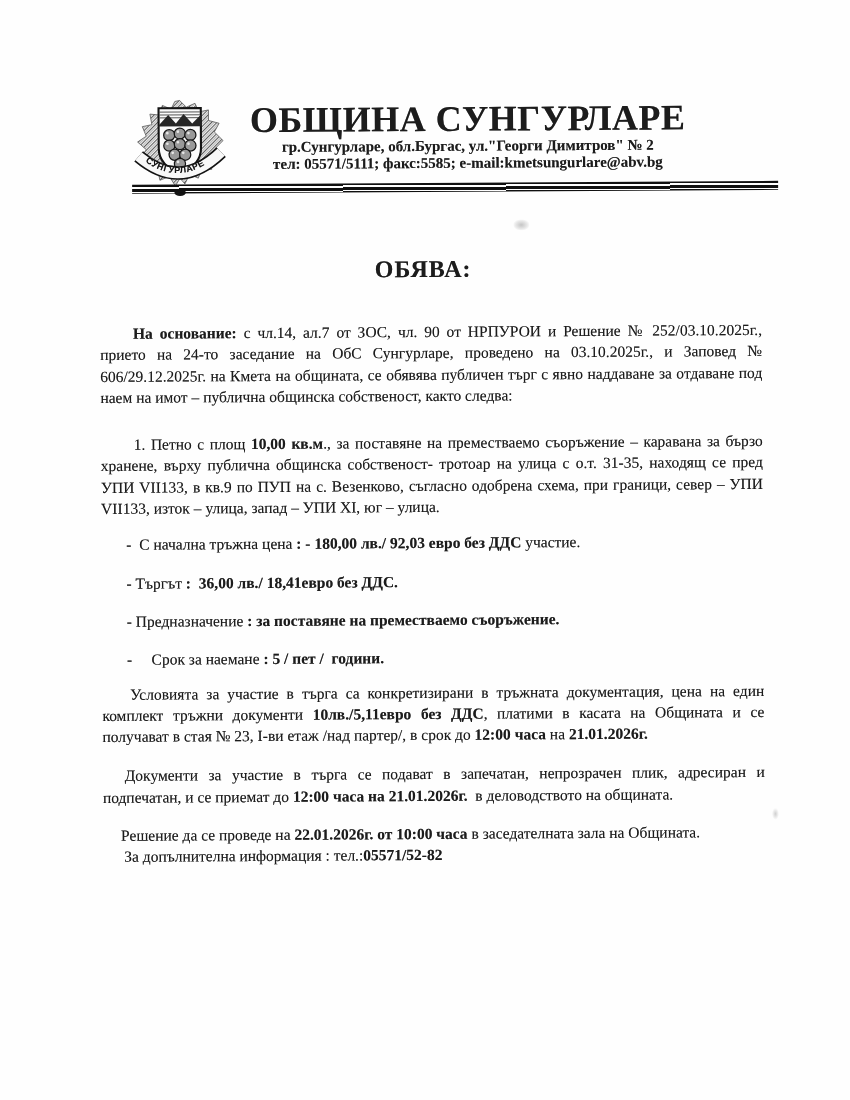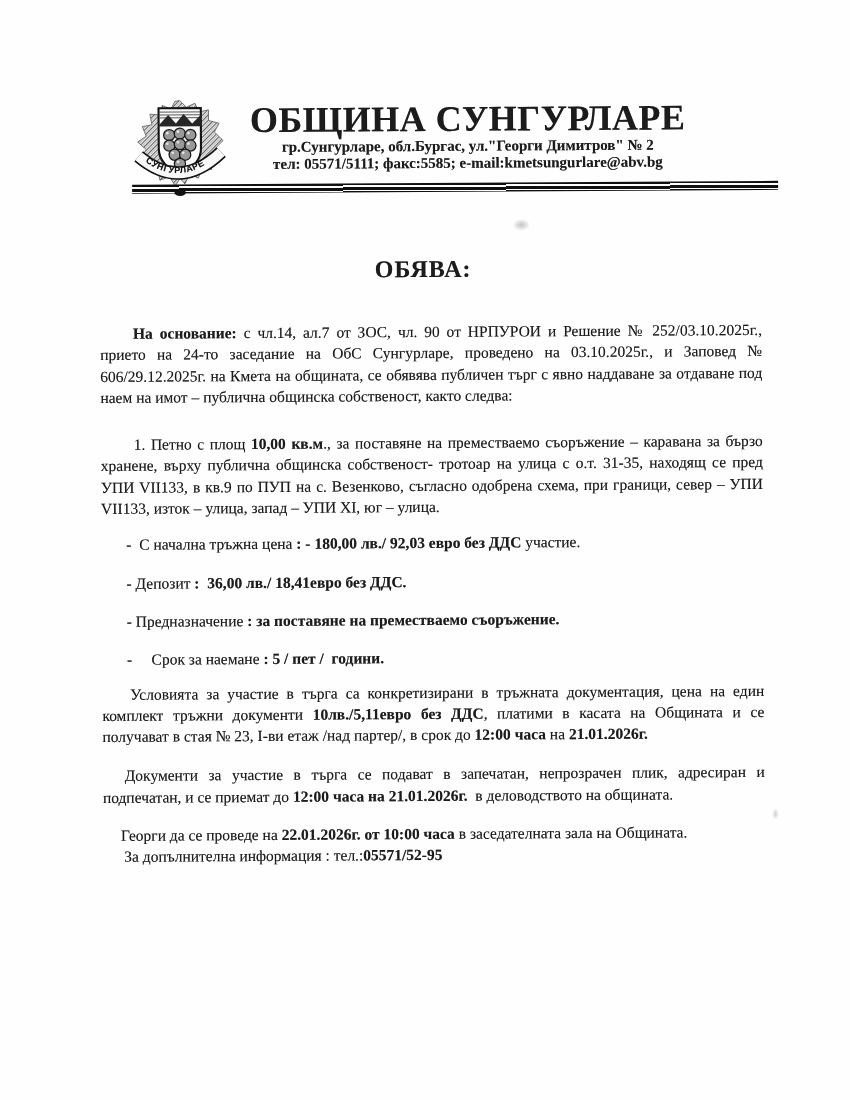--- a/index.html
+++ b/index.html
@@ -177,33 +177,33 @@
     <div class="content">
 
       <div class="doc-title">ОБЯВА:</div>
 
       <p class="para just p-basis"><span class="seg-b">На основание:</span><span> с чл.14, ал.7 от ЗОС, чл. 90 от НРПУРОИ и Решение № 252/03.10.2025г., прието на 24-то заседание на ОбС Сунгурларе, проведено на 03.10.2025г., и Заповед № 606/29.12.2025г. на Кмета на общината, се обявява публичен търг с явно наддаване за отдаване под наем на имот – публична общинска собственост, както следва:</span></p>
 
       <p class="para just p-item1"><span>1. Петно с площ </span><span class="seg-b">10,00 кв.м</span><span>., за поставяне на преместваемо съоръжение – каравана за бързо хранене, върху публична общинска собственост- тротоар на улица с о.т. 31-35, находящ се пред УПИ VII133, в кв.9 по ПУП на с. Везенково, съгласно одобрена схема, при граници, север – УПИ VII133, изток – улица, запад – УПИ XI, юг – улица.</span></p>
 
       <p class="para p-bullet p-bullet-first"><span>-&nbsp; С начална тръжна цена </span><span class="seg-b">: - 180,00 лв./ 92,03 евро без ДДС</span><span> участие.</span></p>
 
-      <p class="para p-bullet"><span>- Депозит </span><span class="seg-b">:&nbsp; 36,00 лв./ 18,41евро без ДДС.</span></p>
+      <p class="para p-bullet"><span>- Търгът </span><span class="seg-b">:&nbsp; 36,00 лв./ 18,41евро без ДДС.</span></p>
 
       <p class="para p-bullet"><span>- Предназначение </span><span class="seg-b">: за поставяне на преместваемо съоръжение.</span></p>
 
       <p class="para p-bullet"><span>-&nbsp;&nbsp;&nbsp;&nbsp; Срок за наемане </span><span class="seg-b">: 5 / пет /&nbsp; години.</span></p>
 
       <p class="para just p-conditions"><span>Условията за участие в търга са конкретизирани в тръжната документация, цена на един комплект тръжни документи </span><span class="seg-b">10лв./5,11евро без ДДС</span><span>, платими в касата на Общината и се получават в стая № 23, I-ви етаж /над партер/, в срок до </span><span class="seg-b">12:00 часа</span><span> на </span><span class="seg-b">21.01.2026г.</span></p>
 
       <p class="para just p-documents"><span>Документи за участие в търга се подават в запечатан, непрозрачен плик, адресиран и подпечатан, и се приемат до </span><span class="seg-b">12:00 часа на 21.01.2026г.</span><span>&nbsp; в деловодството на общината.</span></p>
 
-      <p class="para p-auction"><span>Георги да се проведе на </span><span class="seg-b">22.01.2026г. от 10:00 часа</span><span> в заседателната зала на Общината.</span></p>
-
-      <p class="para p-info"><span>За допълнителна информация : тел.:</span><span class="seg-b">05571/52-95</span></p>
+      <p class="para p-auction"><span>Решение да се проведе на </span><span class="seg-b">22.01.2026г. от 10:00 часа</span><span> в заседателната зала на Общината.</span></p>
+
+      <p class="para p-info"><span>За допълнителна информация : тел.:</span><span class="seg-b">05571/52-82</span></p>
 
     </div>
 
     <div class="speck speck-1"></div>
     <div class="speck speck-2"></div>
 
   </div>
 </div>
 
 </body></html>

